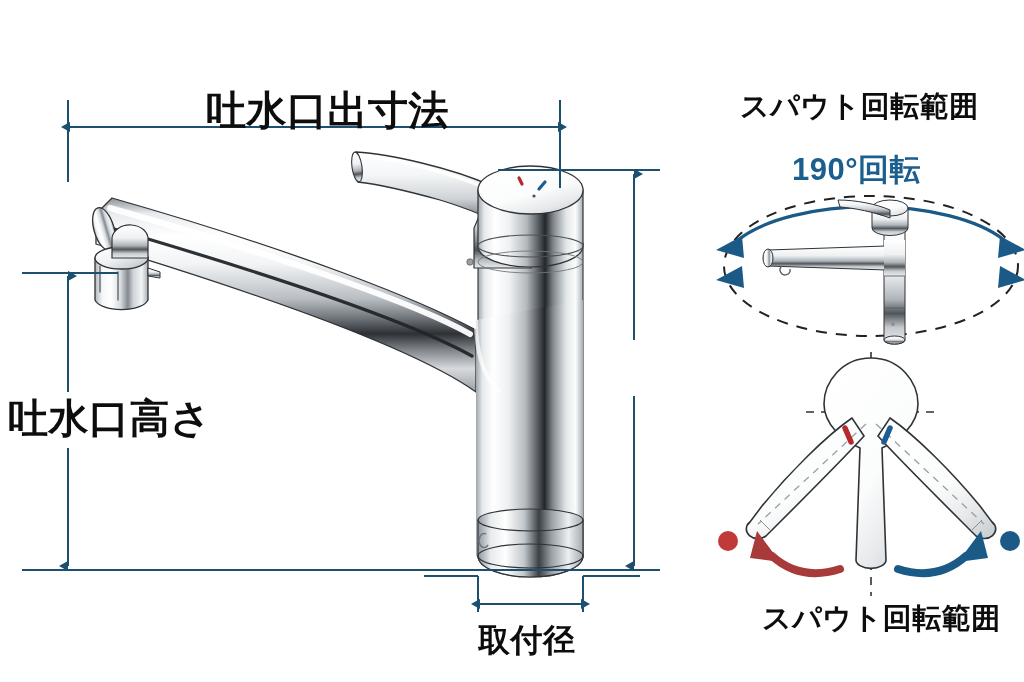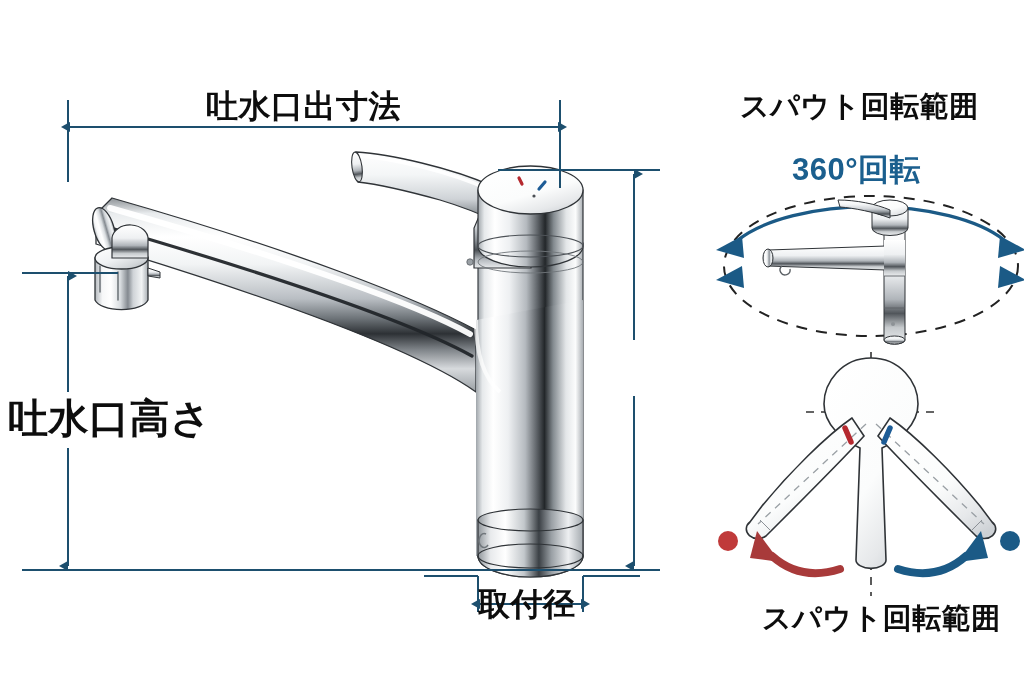--- a/index.html
+++ b/index.html
@@ -296,26 +296,26 @@
         <path d="M757,531 L780,562 L750,558 Z" fill="#a83a3a"></path>
       </g>
 
       <g>
         <path d="M898,569 C926,578 948,572 966,556" fill="none" stroke="#1b5a86" stroke-width="8" stroke-linecap="round"></path>
         <path d="M981,531 L958,562 L988,558 Z" fill="#1b5a86"></path>
       </g>
     </g>
   </svg>
 
-  <div class="lbl" style="left:206px;top:90px;font-size:32px;">吐水口出寸法</div>
+  <div class="lbl" style="left:206px;top:90px;font-size:40px;">吐水口出寸法</div>
 
   <div class="lbl" style="left:8px;top:398px;font-size:40px;">吐水口高さ</div>
 
 
-  <div class="lbl" style="left:478px;top:588px;font-size:32px;">取付径</div>
+  <div class="lbl" style="left:478px;top:624px;font-size:32px;">取付径</div>
 
   <div class="lbl" style="left:740px;top:92px;font-size:29px;">スパウト回転範囲</div>
 
-  <div class="lbl lbl-blue" style="left:792px;top:154px;font-size:31px;">360°回転</div>
+  <div class="lbl lbl-blue" style="left:792px;top:154px;font-size:31px;">190°回転</div>
 
   <div class="lbl" style="left:762px;top:604px;font-size:29px;">スパウト回転範囲</div>
 
 </div>
 
 </body></html>

